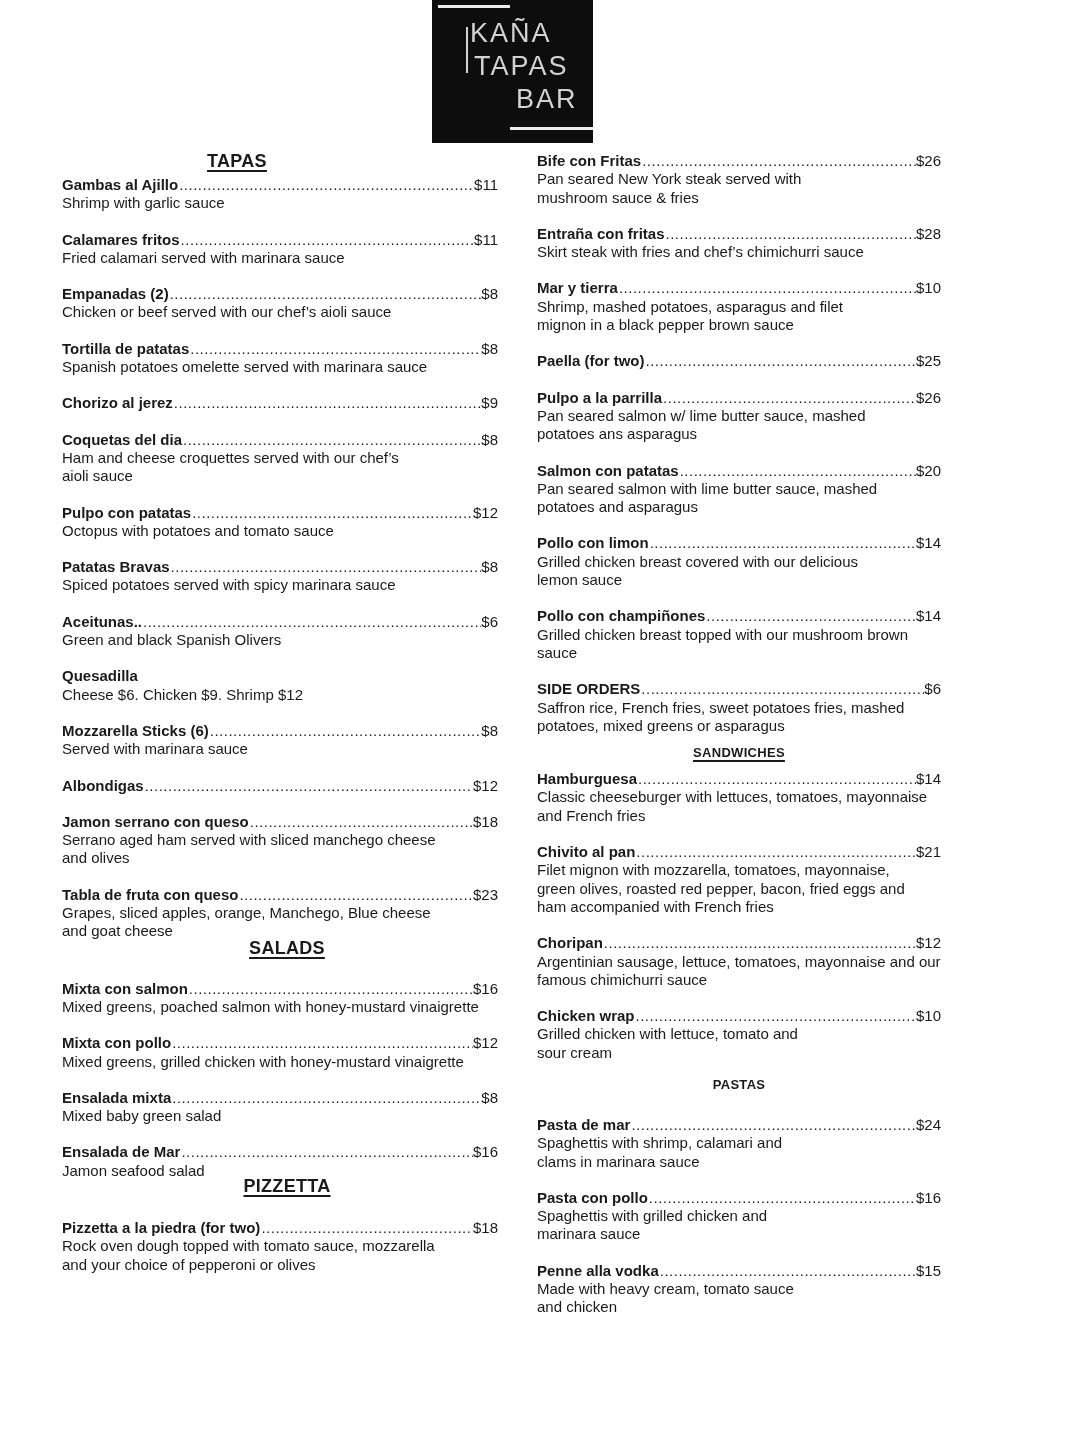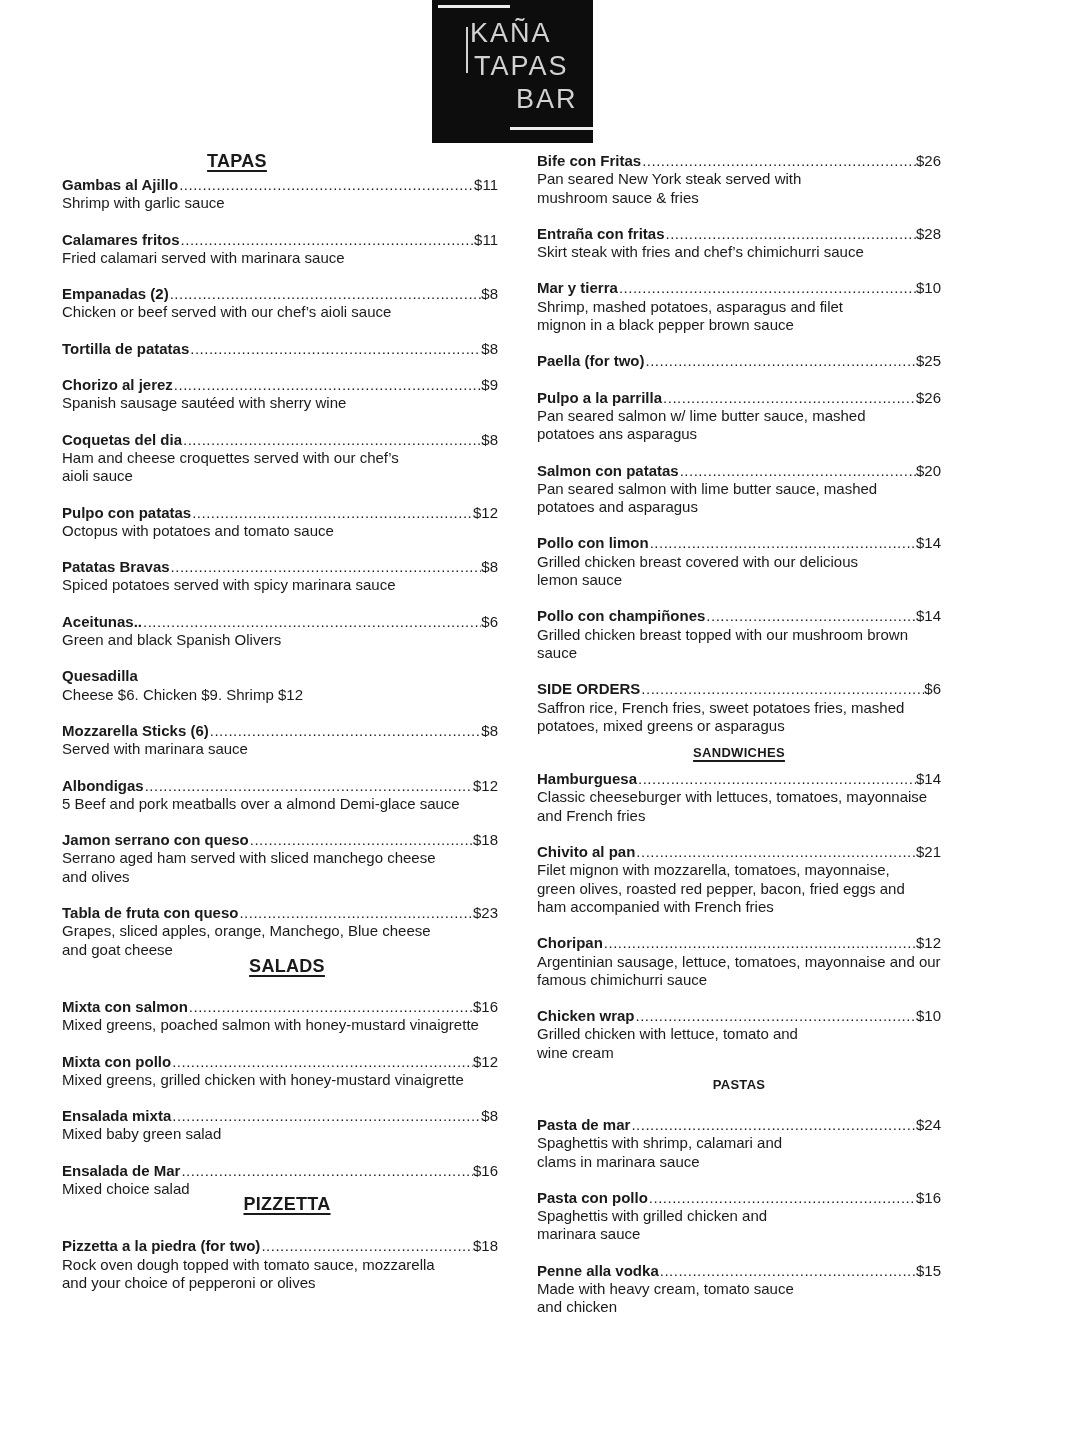--- a/index.html
+++ b/index.html
@@ -152,29 +152,29 @@
     </div>
     <div class="item-desc">Chicken or beef served with our chef’s aioli sauce</div>
   </div>
 
   <div class="menu-item">
     <div class="item-line">
       <span class="item-name">Tortilla de patatas</span>
       <span class="dots">............................................................................................................................................................................................................................................................................................................</span>
       <span class="price">$8</span>
     </div>
+    <div class="item-desc">Spanish potatoes omelette served with marinara sauce</div>
   </div>
 
   <div class="menu-item">
     <div class="item-line">
       <span class="item-name">Chorizo al jerez</span>
       <span class="dots">............................................................................................................................................................................................................................................................................................................</span>
       <span class="price">$9</span>
     </div>
-    <div class="item-desc">Spanish sausage sautéed with sherry wine</div>
   </div>
 
   <div class="menu-item">
     <div class="item-line">
       <span class="item-name">Coquetas del dia</span>
       <span class="dots">............................................................................................................................................................................................................................................................................................................</span>
       <span class="price">$8</span>
     </div>
     <div class="item-desc">Ham and cheese croquettes served with our chef’s
 aioli sauce</div>
@@ -224,21 +224,20 @@
     </div>
     <div class="item-desc">Served with marinara sauce</div>
   </div>
 
   <div class="menu-item">
     <div class="item-line">
       <span class="item-name">Albondigas</span>
       <span class="dots">............................................................................................................................................................................................................................................................................................................</span>
       <span class="price">$12</span>
     </div>
-    <div class="item-desc">5 Beef and pork meatballs over a almond Demi-glace sauce</div>
   </div>
 
   <div class="menu-item">
     <div class="item-line">
       <span class="item-name">Jamon serrano con queso</span>
       <span class="dots">............................................................................................................................................................................................................................................................................................................</span>
       <span class="price">$18</span>
     </div>
     <div class="item-desc">Serrano aged ham served with sliced manchego cheese
 and olives</div>
@@ -285,21 +284,21 @@
     </div>
     <div class="item-desc">Mixed baby green salad</div>
   </div>
 
   <div class="menu-item">
     <div class="item-line">
       <span class="item-name">Ensalada de Mar</span>
       <span class="dots">............................................................................................................................................................................................................................................................................................................</span>
       <span class="price">$16</span>
     </div>
-    <div class="item-desc">Mixed choice salad</div>
+    <div class="item-desc">Jamon seafood salad</div>
   </div>
 </div>
   </section>
 
   <section class="menu-section">
     <h2 class="section-title">PIZZETTA</h2>
     <div class="section-items">
   <div class="menu-item">
     <div class="item-line">
       <span class="item-name">Pizzetta a la piedra (for two)</span>
@@ -438,21 +437,21 @@
 famous chimichurri sauce</div>
   </div>
 
   <div class="menu-item">
     <div class="item-line">
       <span class="item-name">Chicken wrap</span>
       <span class="dots">............................................................................................................................................................................................................................................................................................................</span>
       <span class="price">$10</span>
     </div>
     <div class="item-desc">Grilled chicken with lettuce, tomato and
-wine cream</div>
+sour cream</div>
   </div>
 </div>
   </section>
 
   <section class="menu-section">
     <h2 class="section-title minor no-underline">PASTAS</h2>
     <div class="section-items">
   <div class="menu-item">
     <div class="item-line">
       <span class="item-name">Pasta de mar</span>

